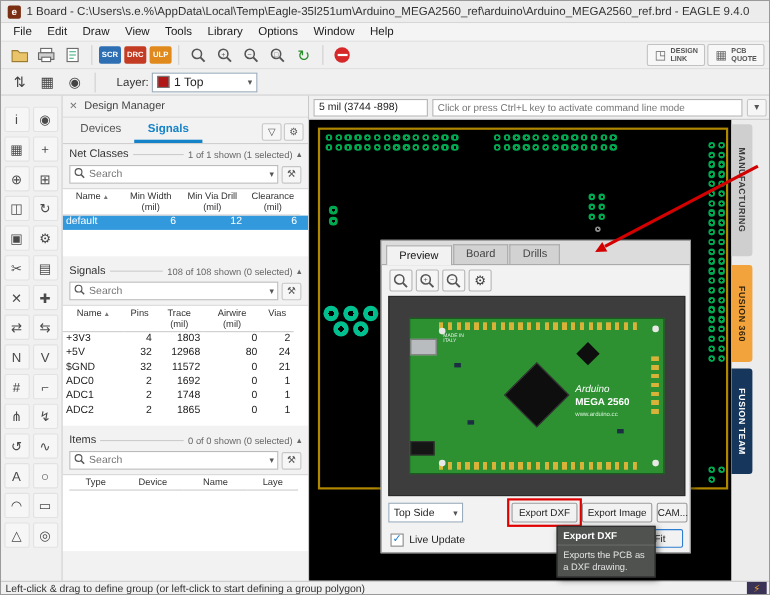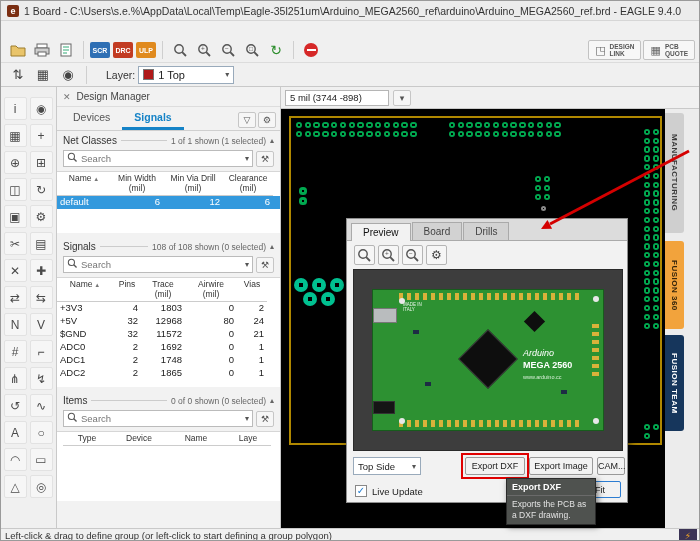--- a/index.html
+++ b/index.html
@@ -166,20 +166,31 @@
 </head>
 <body>
 
 <div class="window">
 
   <div class="titlebar">
     <span class="title-icon">e</span>
     <span class="title-text">1 Board - C:\Users\s.e.%\AppData\Local\Temp\Eagle-35l251um\Arduino_MEGA2560_ref\arduino\Arduino_MEGA2560_ref.brd - EAGLE 9.4.0</span>
   </div>
 
+  <div class="menubar">
+      <span class="menu-item">File</span>
+      <span class="menu-item">Edit</span>
+      <span class="menu-item">Draw</span>
+      <span class="menu-item">View</span>
+      <span class="menu-item">Tools</span>
+      <span class="menu-item">Library</span>
+      <span class="menu-item">Options</span>
+      <span class="menu-item">Window</span>
+      <span class="menu-item">Help</span>
+    </div>
 
   <div class="toolbar1">
     <span class="tb">
         <svg width="16" height="14">
           <path d="M1,3 h5 l2,2 h7 v8 h-14 z" fill="#e9c46a" stroke="#9c7c2c"></path>
         </svg>
       </span>
     <span class="tb">
         <svg width="16" height="14">
           <rect x="3" y="1" width="10" height="4" fill="#fff" stroke="#666"></rect>
@@ -376,21 +387,21 @@
           <div class="trow thead">
             <div class="tcell" style="width: 56px;">Name<span class="sort"> ▲</span></div>
             <div class="tcell" style="width: 28px;">Pins</div>
             <div class="tcell" style="width: 44px;">Trace
 (mil)</div>
             <div class="tcell" style="width: 52px;">Airwire
 (mil)</div>
             <div class="tcell" style="width: 30px;">Vias</div>
           </div>
           <div class="trow drow">
-            <div class="tcell" style="width: 56px;">+3V3</div>
+            <div class="tcell" style="width: 56px; font-family: Liberation Mono, monospace;">+3V3</div>
             <div class="tcell" style="width: 28px; text-align: right;">4</div>
             <div class="tcell" style="width: 44px; text-align: right;">1803</div>
             <div class="tcell" style="width: 52px; text-align: right;">0</div>
             <div class="tcell" style="width: 30px; text-align: right;">2</div>
           </div>
           <div class="trow drow">
             <div class="tcell" style="width: 56px;">+5V</div>
             <div class="tcell" style="width: 28px; text-align: right;">32</div>
             <div class="tcell" style="width: 44px; text-align: right;">12968</div>
             <div class="tcell" style="width: 52px; text-align: right;">80</div>
@@ -452,20 +463,21 @@
             <div class="tcell" style="width: 56px;">Device</div>
             <div class="tcell" style="width: 58px;">Name</div>
             <div class="tcell" style="width: 46px;">Laye</div>
           </div>
         </div>
     </div>
   </div>
 
   <div class="topbar">
     <span class="coords">5 mil (3744 -898)</span>
+    <input class="cmdline" placeholder="Click or press Ctrl+L key to activate command line mode" style="">
     <button class="mini">▾</button>
   </div>
 
   <div class="canvas">
     <div class="board-outline"></div>
     <div class="pads">
         <span class="pad" style="left: 14.7px; top: 12.7px; width: 6.6px; height: 6.6px; background: radial-gradient(circle, rgb(0, 0, 0) 1.188px, rgb(0, 168, 79) 1.188px);"></span>
         <span class="pad" style="left: 23.5px; top: 12.7px; width: 6.6px; height: 6.6px; background: radial-gradient(circle, rgb(0, 0, 0) 1.188px, rgb(0, 168, 79) 1.188px);"></span>
         <span class="pad" style="left: 32.3px; top: 12.7px; width: 6.6px; height: 6.6px; background: radial-gradient(circle, rgb(0, 0, 0) 1.188px, rgb(0, 168, 79) 1.188px);"></span>
         <span class="pad" style="left: 41.1px; top: 12.7px; width: 6.6px; height: 6.6px; background: radial-gradient(circle, rgb(0, 0, 0) 1.188px, rgb(0, 168, 79) 1.188px);"></span>

